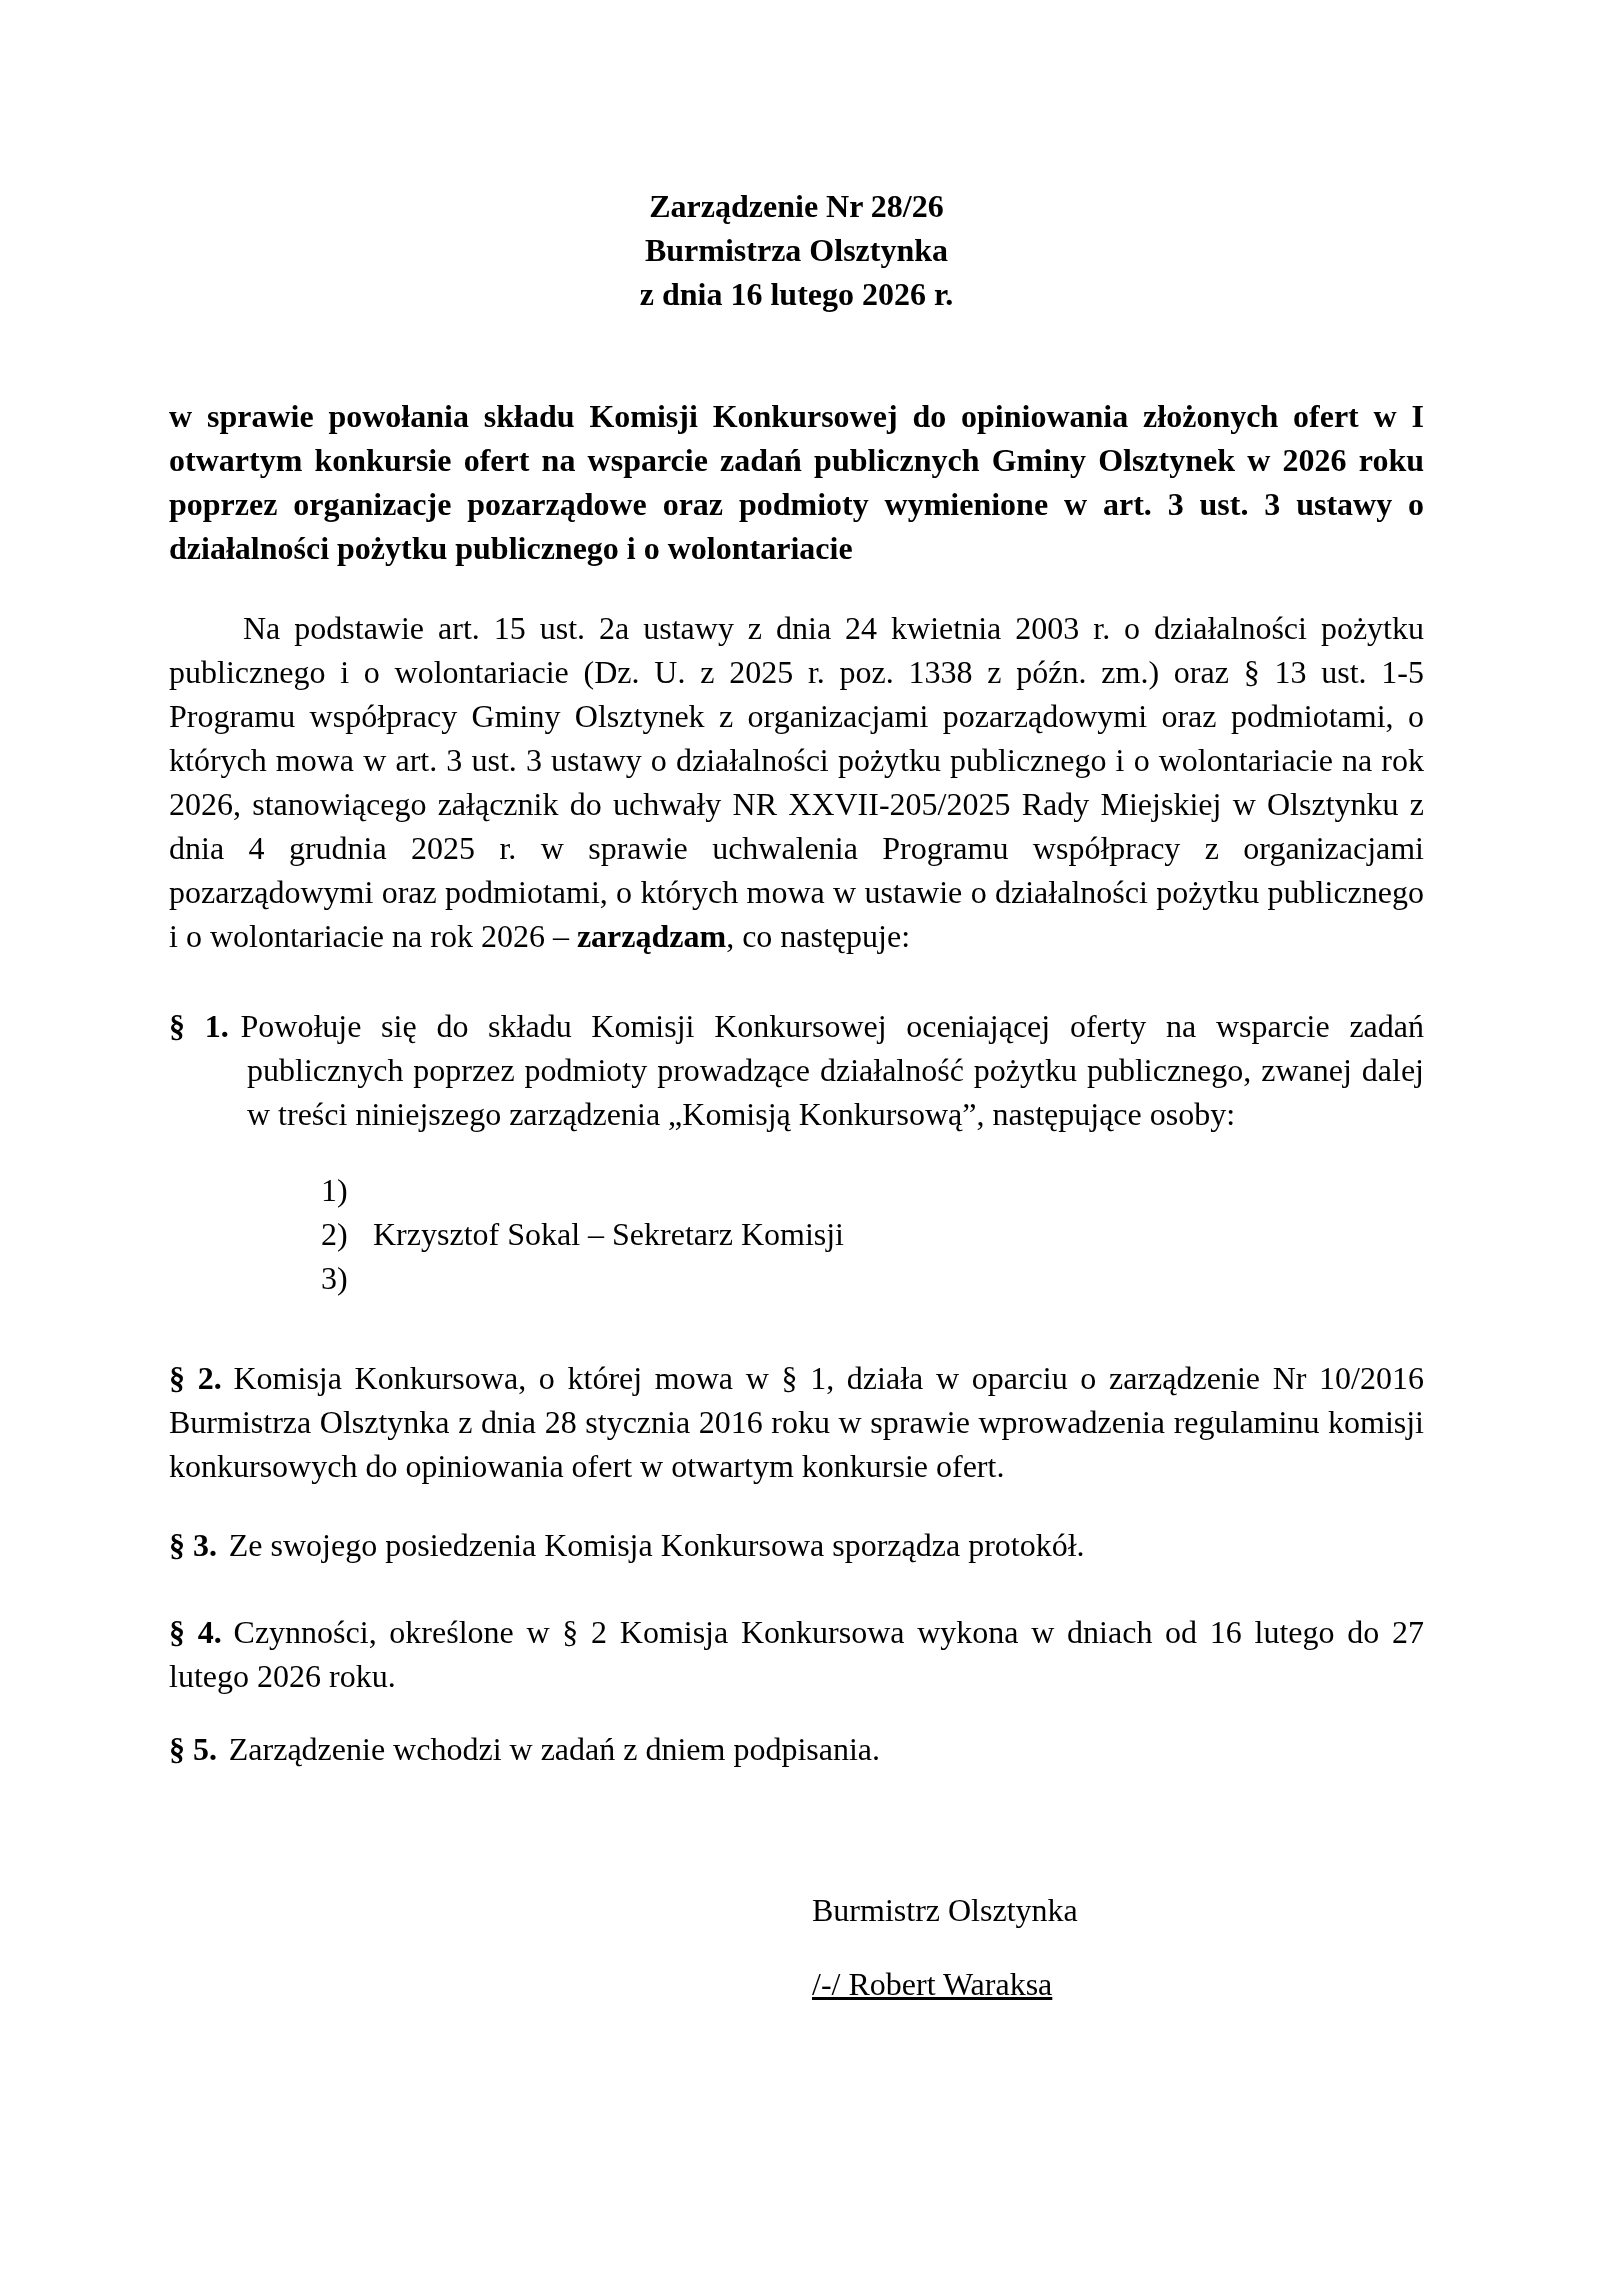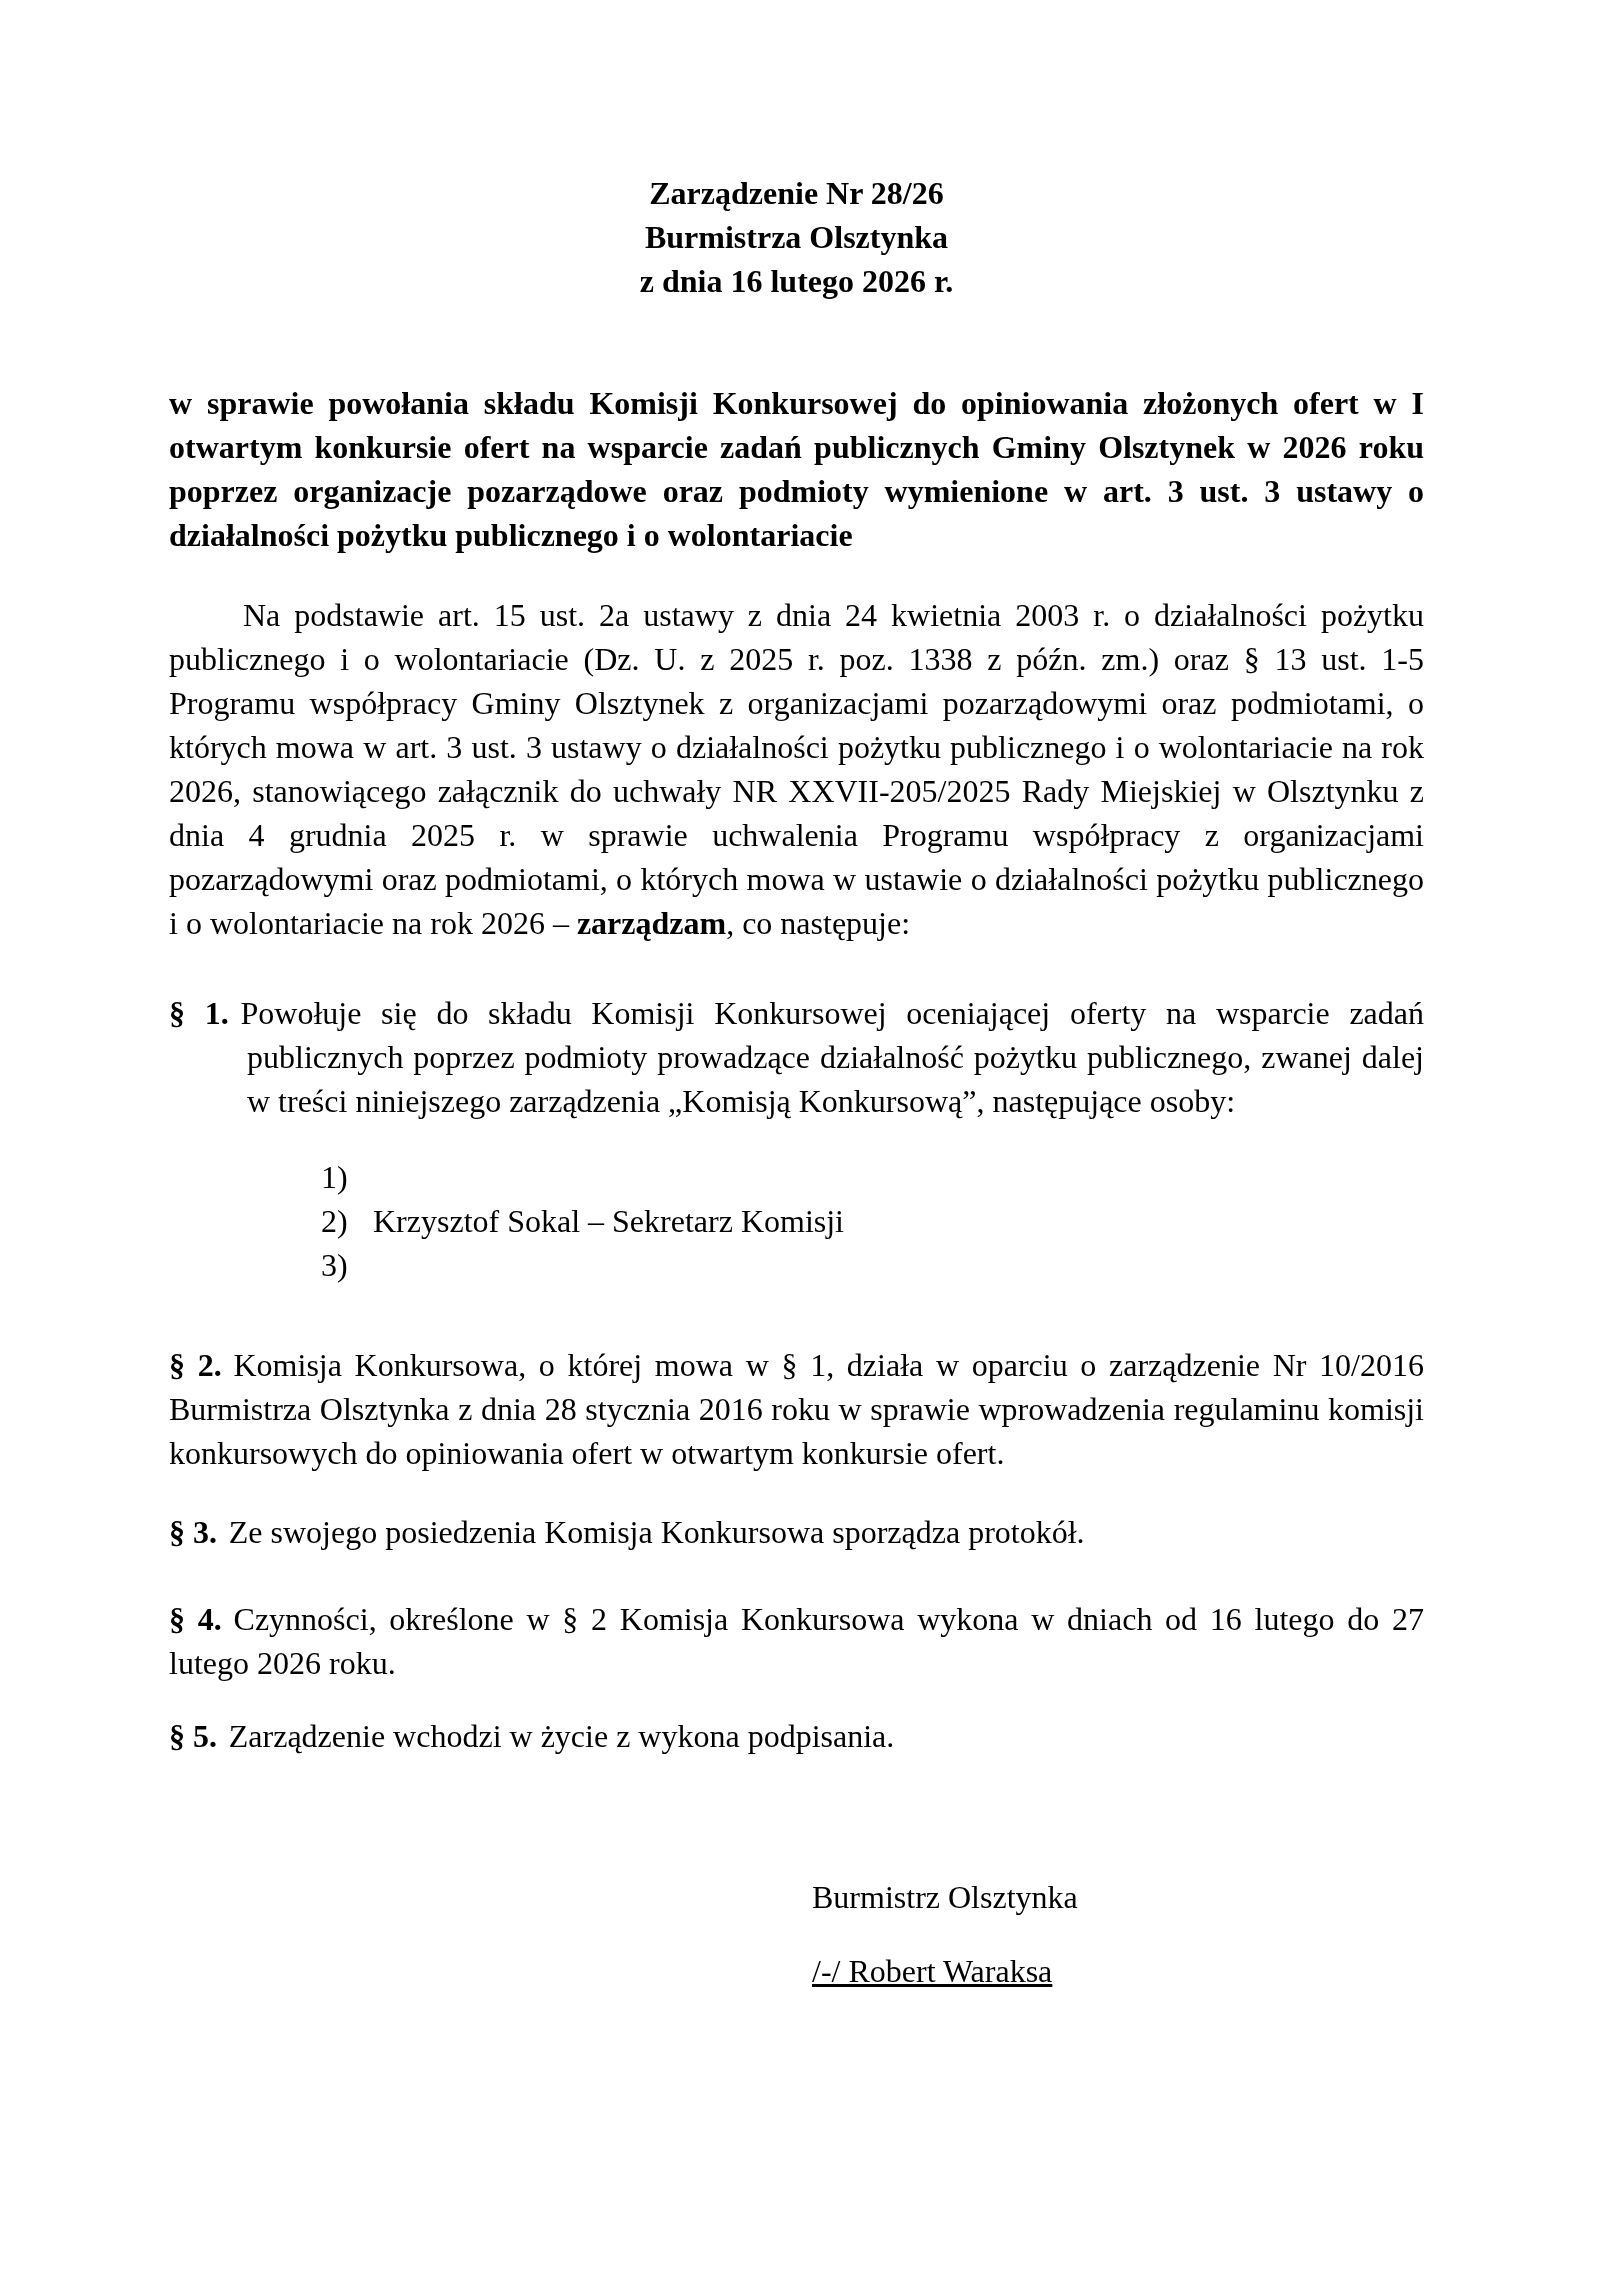--- a/index.html
+++ b/index.html
@@ -15,21 +15,21 @@
     background: #ffffff;
     color: #000000;
     font-family: "Liberation Serif", "DejaVu Serif", serif;
     font-size: 32px;
     line-height: 44px;
     overflow: hidden;
   }
   .content {
     position: absolute;
     left: 169px;
-    top: 4px;
+    top: 17px;
     width: 1255px;
   }
   .doc-header {
     margin-top: 167px;
     text-align: center;
     font-weight: bold;
   }
   .doc-header div {
     white-space: nowrap;
   }
@@ -110,21 +110,21 @@
         <span class="num">3)</span>
       </div>
     </div>
 
     <div class="sec sec2"><span class="prefix">§ 2.</span><span>Komisja Konkursowa, o której mowa w § 1, działa w oparciu o zarządzenie Nr 10/2016 Burmistrza Olsztynka z dnia 28 stycznia 2016 roku w sprawie wprowadzenia regulaminu komisji konkursowych do opiniowania ofert w otwartym konkursie ofert.</span></div>
 
     <div class="sec sec3"><span class="prefix">§ 3.</span><span>Ze swojego posiedzenia Komisja Konkursowa sporządza protokół.</span></div>
 
     <div class="sec sec4"><span class="prefix">§ 4.</span><span>Czynności, określone w § 2 Komisja Konkursowa wykona w dniach od 16 lutego do 27 lutego 2026 roku.</span></div>
 
-    <div class="sec sec5"><span class="prefix">§ 5.</span><span>Zarządzenie wchodzi w życie z wykona podpisania.</span></div>
+    <div class="sec sec5"><span class="prefix">§ 5.</span><span>Zarządzenie wchodzi w zadań z dniem podpisania.</span></div>
 
     <div class="signature">
       <div class="title">Burmistrz Olsztynka</div>
       <div class="name">/-/ Robert Waraksa</div>
     </div>
 
   </div>
 </div>
 
 

